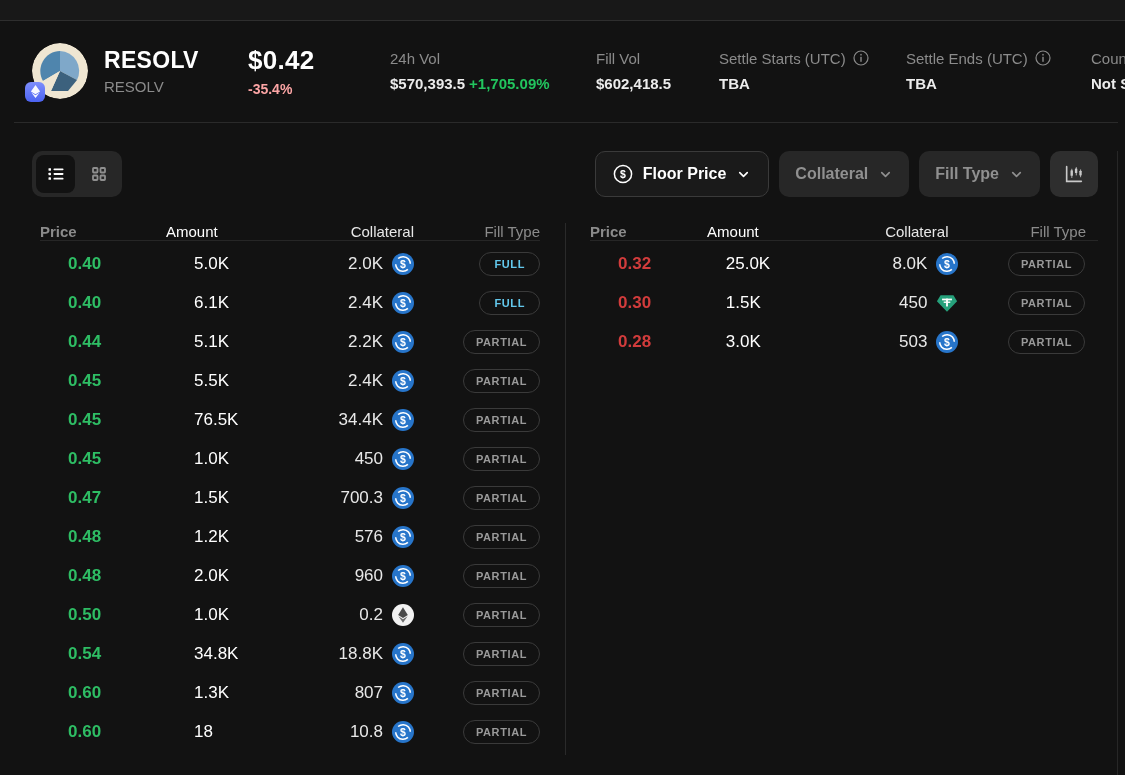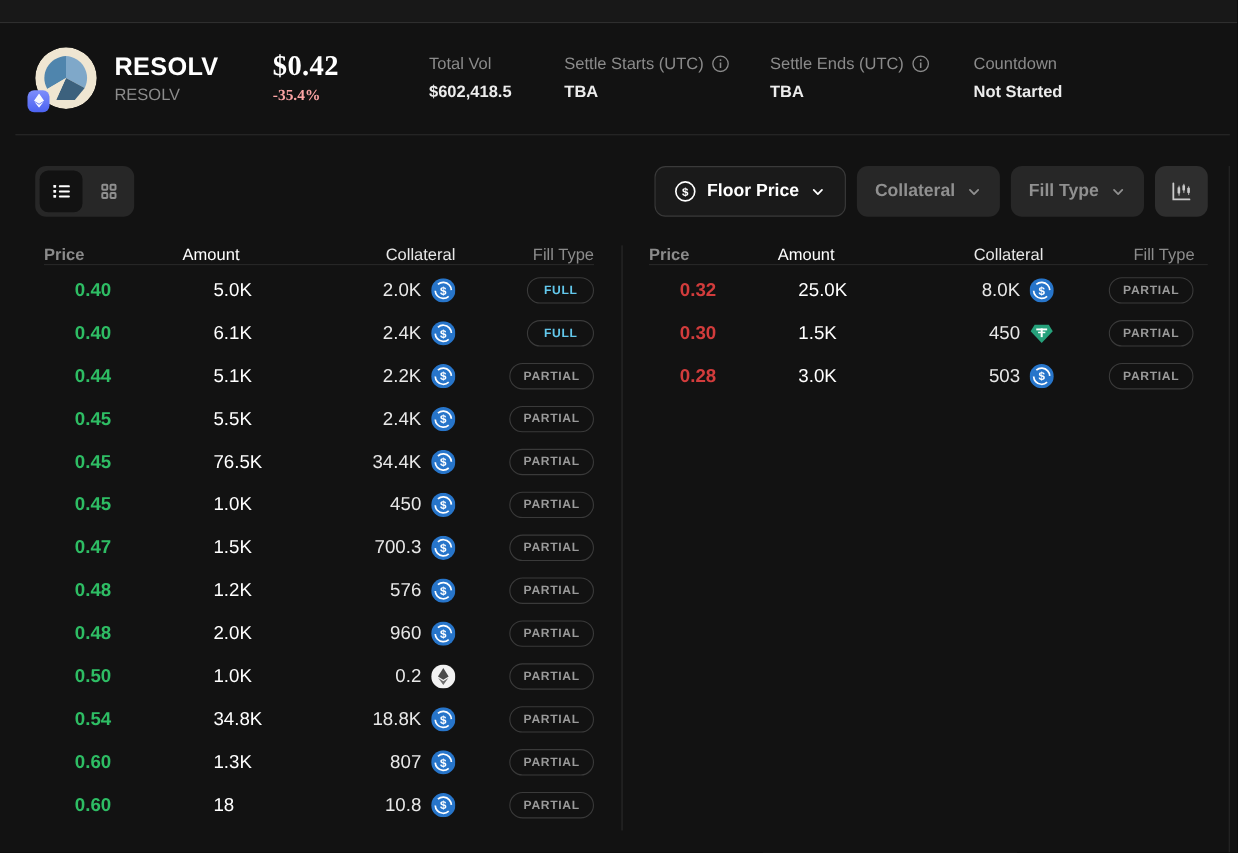--- a/index.html
+++ b/index.html
@@ -17,21 +17,21 @@
   .logo-wrap { position:relative; width:56px; height:56px; }
   .logo { width:56px; height:56px; border-radius:50%; overflow:hidden; display:block; }
   .eth-badge {
     position:absolute; left:-7px; bottom:-3px; width:20px; height:20px; border-radius:6px;
     background:linear-gradient(180deg,#7e8efb,#4c63f2);
     display:flex; align-items:center; justify-content:center;
   }
   .token-names { margin-left:16px; width:130px; }
   .token-title { font-size:23px; font-weight:700; color:#fff; letter-spacing:.3px; }
   .token-sub { font-size:15px; color:#8b8b8b; margin-top:4px; }
-  .price-block { width:92px; margin-left:14px;font-family:Liberation Serif, serif; }
+  .price-block { width:92px; margin-left:14px; }
   .price-val { font-size:26px; font-weight:700; color:#fff; letter-spacing:.3px; }
   .price-chg { font-size:14px; font-weight:600; color:#fca5a5; margin-top:5px; }
 
   .stats { display:flex; margin-left:50px; flex:1; min-width:0; }
   .stat { margin-right:16px; white-space:nowrap; }
   .stat .lbl { font-size:15px; color:#8b8b8b; display:flex; align-items:center; gap:7px; }
   .stat .val { font-size:15px; font-weight:600; color:#ececec; margin-top:8px; }
   .stat .chg { color:#22c55e; margin-left:4px; }
   .stat-24h  { width:190px; }
   .stat-total{ width:107px; }
@@ -107,22 +107,26 @@
     </div>
     <div class="token-names">
       <div class="token-title">RESOLV</div>
       <div class="token-sub">RESOLV</div>
     </div>
     <div class="price-block">
       <div class="price-val">$0.42</div>
       <div class="price-chg">-35.4%</div>
     </div>
     <div class="stats">
+      <div class="stat stat-24h">
+        <div class="lbl">24h Vol</div>
+        <div class="val"><span>$570,393.5</span><span class="chg">+1,705.09%</span></div>
+      </div>
       <div class="stat stat-total">
-        <div class="lbl">Total Vol</div>
+        <div class="lbl">Fill Vol</div>
         <div class="val">$602,418.5</div>
       </div>
       <div class="stat stat-starts">
         <div class="lbl">
             <span>Settle Starts (UTC)</span>
           <svg width="16" height="16" viewBox="0 0 16 16">
               <circle cx="8" cy="8" r="7" fill="none" stroke="#8a8a8a" stroke-width="1.2"></circle>
               <rect x="7.3" y="6.8" width="1.4" height="5" fill="#8a8a8a"></rect>
               <rect x="7.3" y="3.9" width="1.4" height="1.6" fill="#8a8a8a"></rect>
             </svg>

